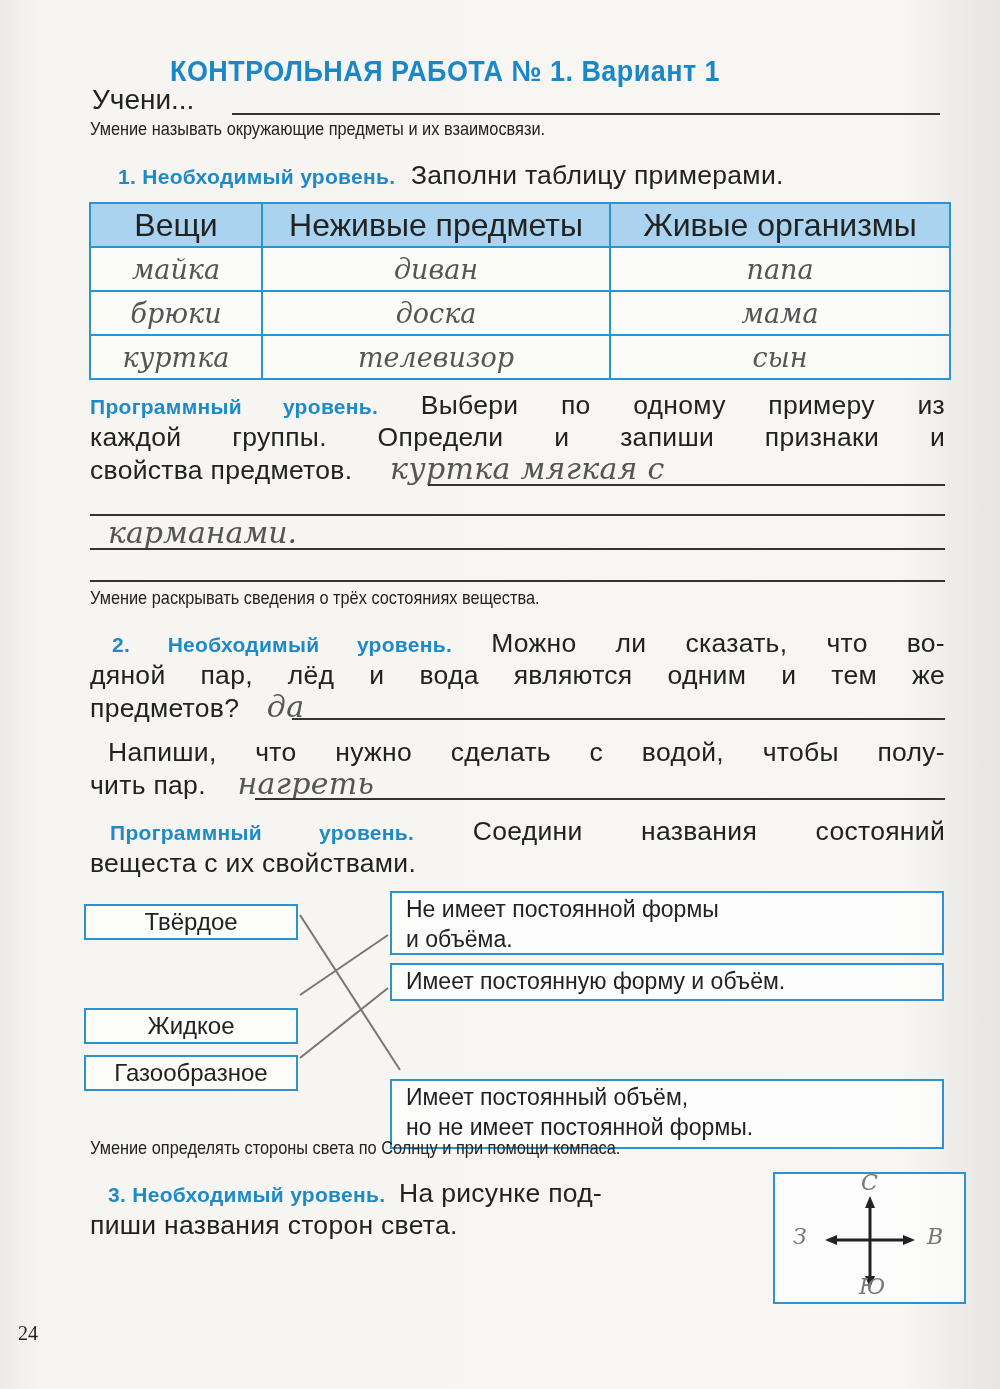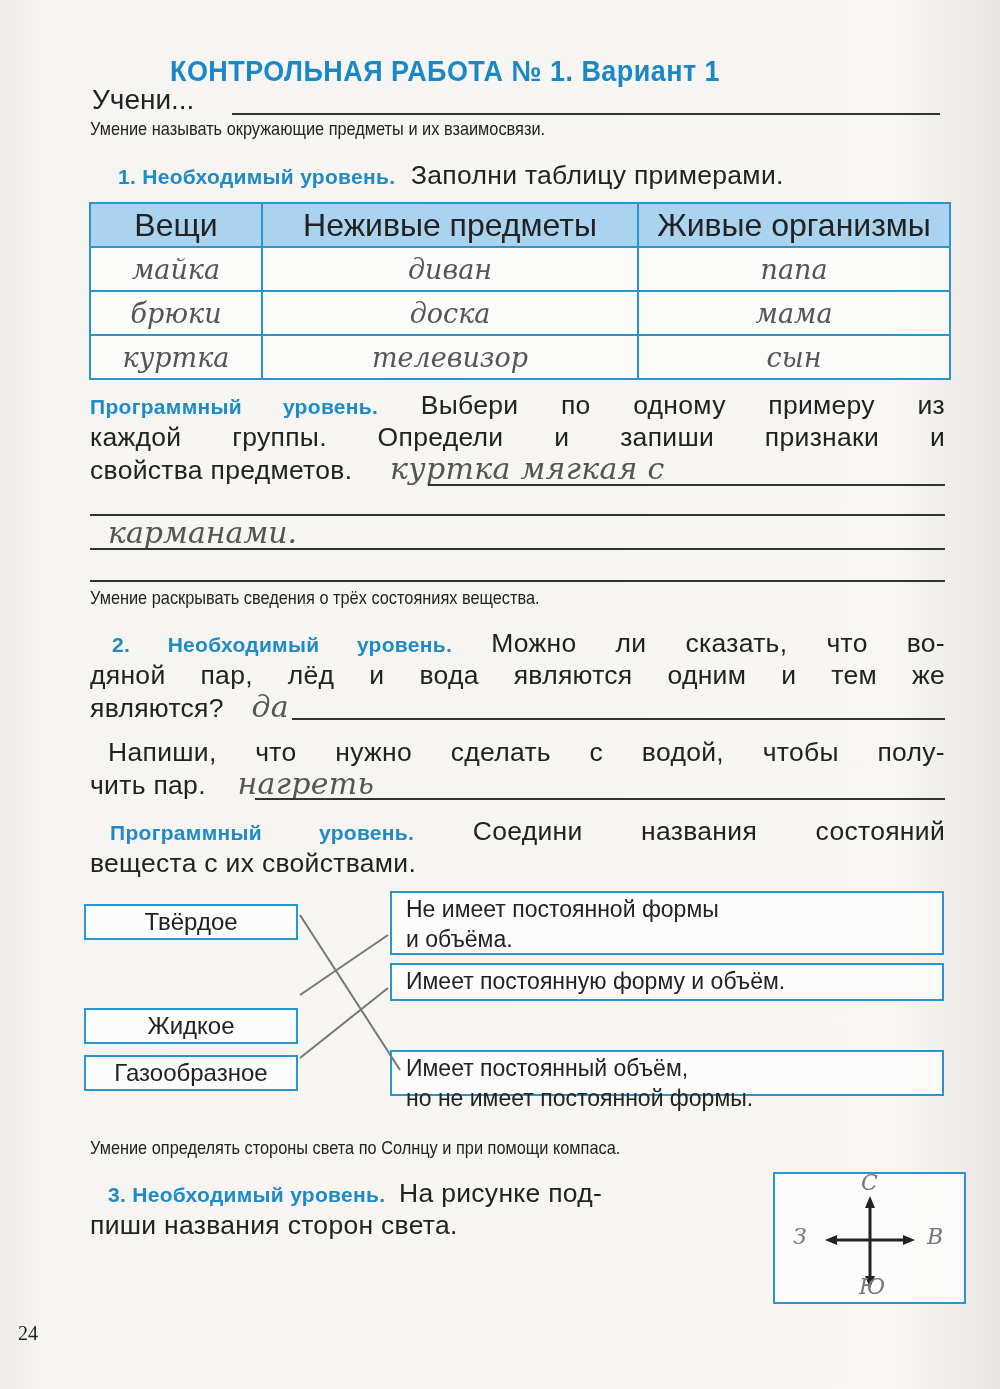--- a/index.html
+++ b/index.html
@@ -90,21 +90,21 @@
 
   <div class="task-line" style="top:158px;">
     <span class="lvl" style="margin-left:28px;">1. Необходимый уровень.</span>
     <span style="margin-left:8px;">Заполни таблицу примерами.</span>
   </div>
 
   <table class="tbl">
     <thead>
       <tr>
         <th style="width:172px;">Вещи</th>
-        <th style="width:376px;">Неживые предметы</th>
+        <th style="width:348px;">Неживые предметы</th>
         <th>Живые организмы</th>
       </tr>
     </thead>
     <tbody>
       <tr>
         <td><span>майка</span></td>
         <td><span>диван</span></td>
         <td><span>папа</span></td>
       </tr>
       <tr>
@@ -136,21 +136,21 @@
   <div class="rule" style="top:580px;"></div>
 
   <div class="skill" style="top:587px;">Умение раскрывать сведения о трёх состояниях вещества.</div>
 
   <div class="task-line justify" style="top:626px;">
     <span class="lvl" style="margin-left:22px;">2. Необходимый уровень.</span>
     <span>Можно ли сказать, что во-</span>
   </div>
   <div class="task-line justify" style="top:658px;">дяной пар, лёд и вода являются одним и тем же</div>
   <div class="task-line" style="top:690px;">
-    <span>являются?</span>
+    <span>предметов?</span>
     <span class="hand" style="margin-left:20px;">да</span>
   </div>
   <div class="rule" style="top:718px; left:292px; width:653px;"></div>
 
   <div class="task-line justify" style="top:735px; left:108px; width:837px;">Напиши, что нужно сделать с водой, чтобы полу-</div>
   <div class="task-line" style="top:767px;">
     <span>чить пар.</span>
     <span class="hand" style="margin-left:24px;">нагреть</span>
   </div>
   <div class="rule" style="top:798px; left:255px; width:690px;"></div>
@@ -165,21 +165,21 @@
   <div class="state-box" style="top:1008px;">Жидкое</div>
   <div class="state-box" style="top:1032px;margin-top:23px;">Газообразное</div>
 
   <div class="prop-box" style="top:891px; height:64px;">
     <div>Не имеет постоянной формы</div>
     <div>и объёма.</div>
   </div>
   <div class="prop-box" style="top:963px; height:38px;">
     <div>Имеет постоянную форму и объём.</div>
   </div>
-  <div class="prop-box" style="top:1050px; height:46px;">
+  <div class="prop-box" style="top:1079px; height:70px;">
     <div>Имеет постоянный объём,</div>
     <div>но не имеет постоянной формы.</div>
   </div>
 
   <svg style="position:absolute; left:0; top:0;" width="1000" height="1389">
     <line x1="300" y1="915" x2="400" y2="1070" stroke="#777" stroke-width="2"></line>
     <line x1="300" y1="995" x2="388" y2="935" stroke="#777" stroke-width="2"></line>
     <line x1="300" y1="1058" x2="388" y2="988" stroke="#777" stroke-width="2"></line>
   </svg>
 

